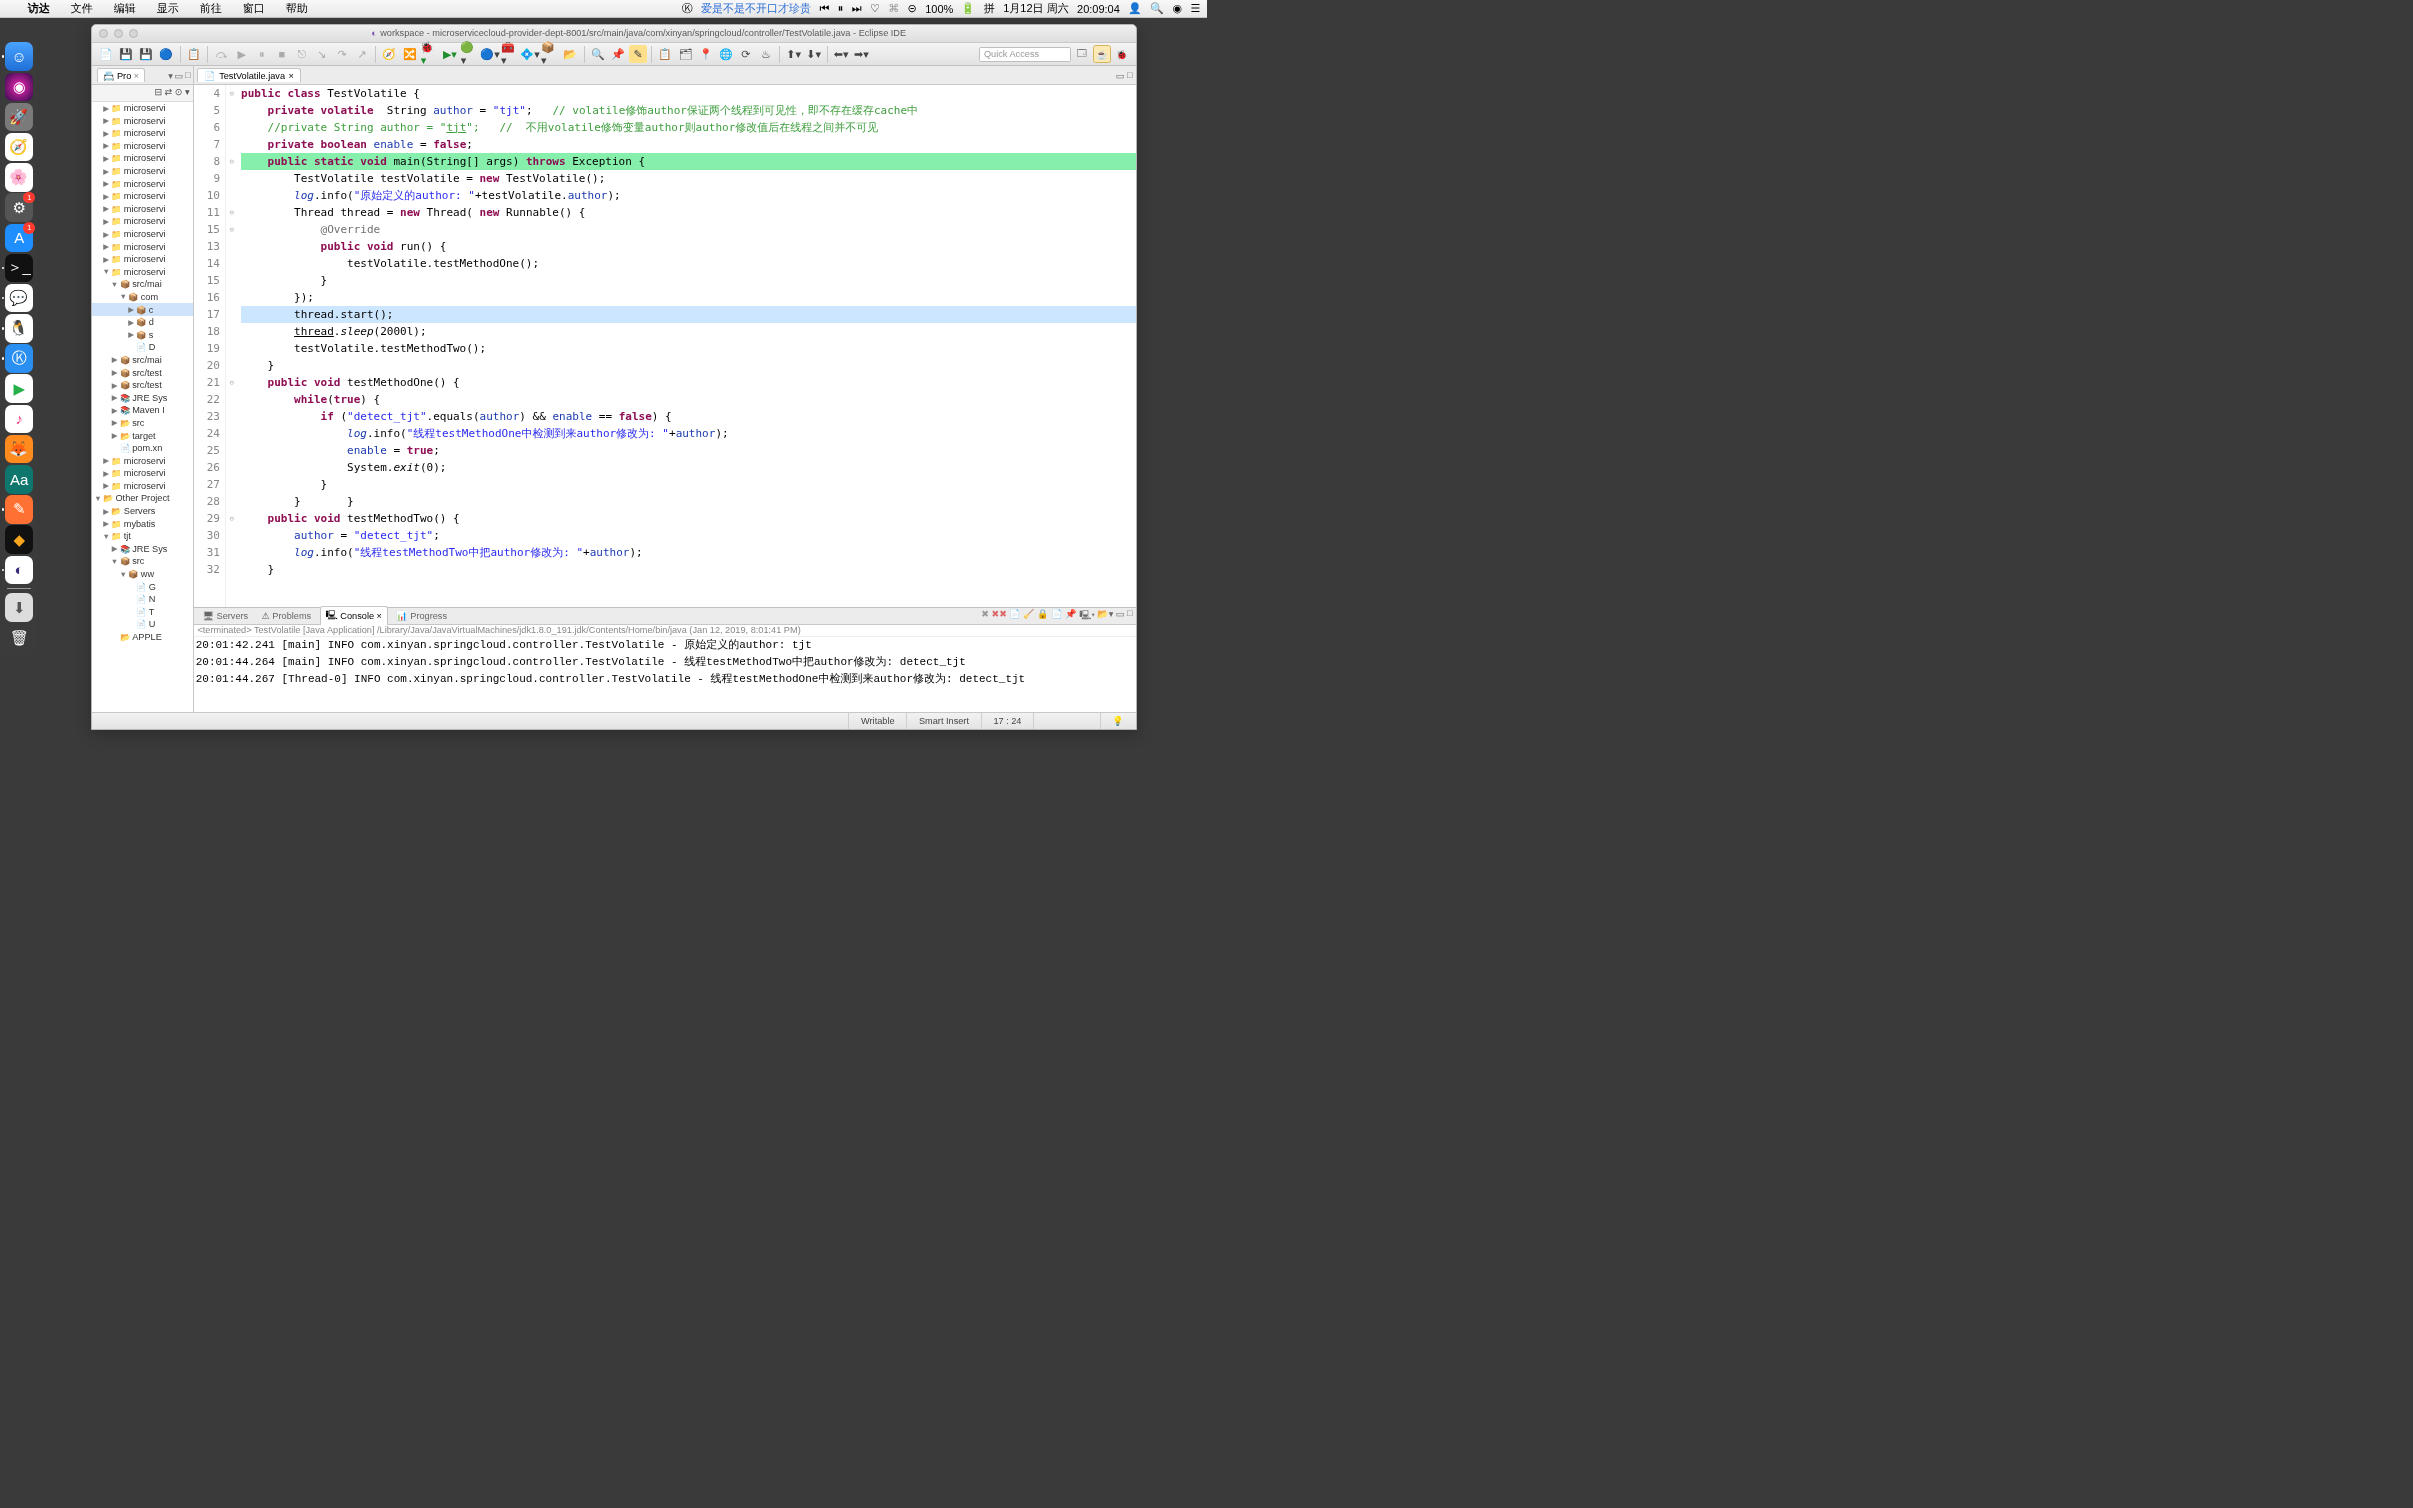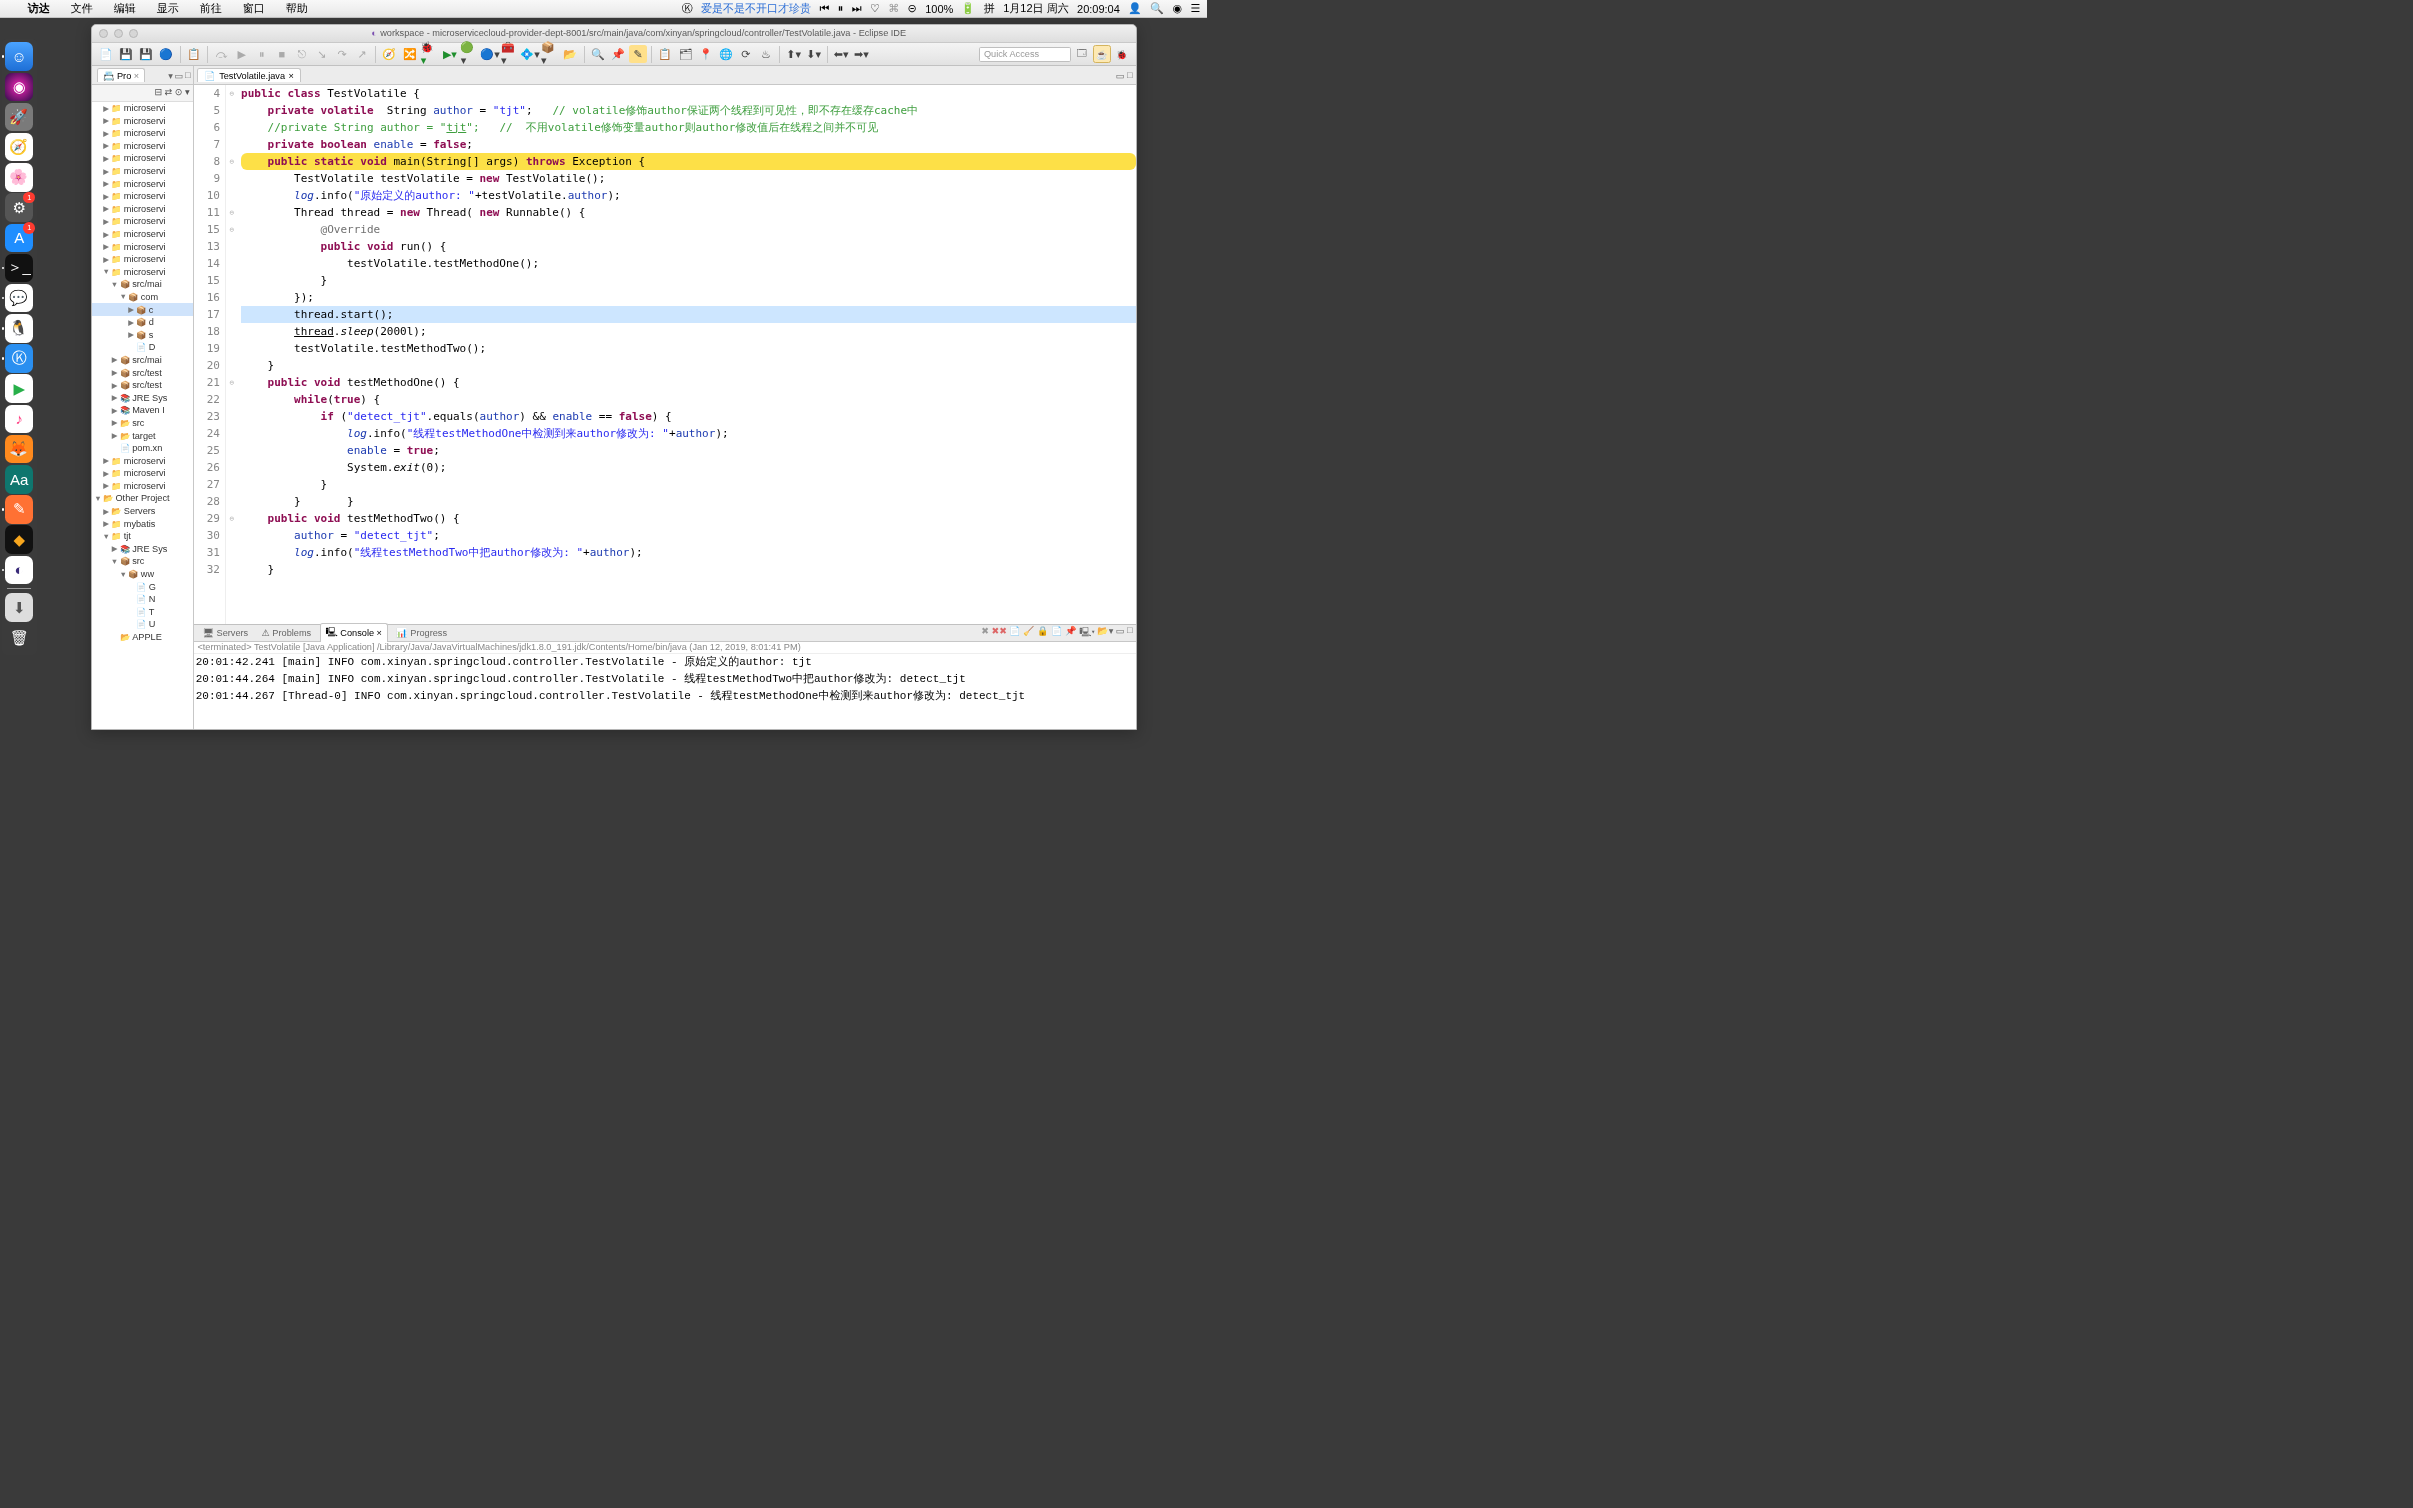--- a/index.html
+++ b/index.html
@@ -51,21 +51,21 @@
 
 .editorarea { flex:1; display:flex; flex-direction:column; overflow:hidden; }
 .edtabs { height:18.4px; background:#ececec; border-bottom:0.8px solid #c7c7c7; display:flex; align-items:center; padding-left:3.4px; }
 .edtabs .tab { background:#fff; border:0.8px solid #c6c6c6; border-bottom:none; padding:0.8px 5.9px; border-radius:2.5px 2.5px 0 0; display:flex; align-items:center; gap:3.4px; }
 .edtabs .mini { margin-left:auto; display:flex; gap:2.5px; padding-right:3.4px; color:#666; }
 .editor { flex:1; display:flex; background:#fff; overflow:hidden; font-family: Menlo, Monaco, monospace; font-size:11px; line-height:17px; }
 .gutter { width:32px; background:#fff; border-right:0.8px solid #eee; text-align:right; padding-right:5px; color:#888; }
 .foldcol { width:11.7px; background:#fff; color:#b0b0b0; font-size:7.5px; text-align:center; }
 .code { flex:1; white-space:pre; padding-left:3.4px; overflow:hidden; }
 .codeline { height:17px; }
-.hl { background:#fde047; display:block;border-radius:6px; }
+.hl { background:#86efac; display:block; }
 .sel { background:#cde6ff; display:block; }
 
 .kw { color:#8e0e53; font-weight:bold; }
 .mth { font-style:italic; color:#000; }
 .fld { color:#1c3ab0; }
 .sfld { color:#1c3ab0; font-style: italic; }
 .str { color:#2a2af0; }
 .cmt { color:#3e9e3e; }
 .ann { color:#707070; }
 
@@ -537,14 +537,22 @@
           </div>
         </div>
         <div class="conmeta">&lt;terminated&gt; TestVolatile [Java Application] /Library/Java/JavaVirtualMachines/jdk1.8.0_191.jdk/Contents/Home/bin/java (Jan 12, 2019, 8:01:41 PM)</div>
         <div class="conout" id="conout">20:01:42.241 [main] INFO com.xinyan.springcloud.controller.TestVolatile - 原始定义的author: tjt
 20:01:44.264 [main] INFO com.xinyan.springcloud.controller.TestVolatile - 线程testMethodTwo中把author修改为: detect_tjt
 20:01:44.267 [Thread-0] INFO com.xinyan.springcloud.controller.TestVolatile - 线程testMethodOne中检测到来author修改为: detect_tjt</div>
       </div>
     </div>
   </div>
 
+  <div class="statusbar">
+    <div class="spacer"></div>
+    <div class="cell">Writable</div>
+    <div class="cell">Smart Insert</div>
+    <div class="cell">17 : 24</div>
+    <div class="cell" style="width:67px"></div>
+    <div class="cell" style="color:#d8a000">💡</div>
+  </div>
 </div>
 
 
 </body></html>

